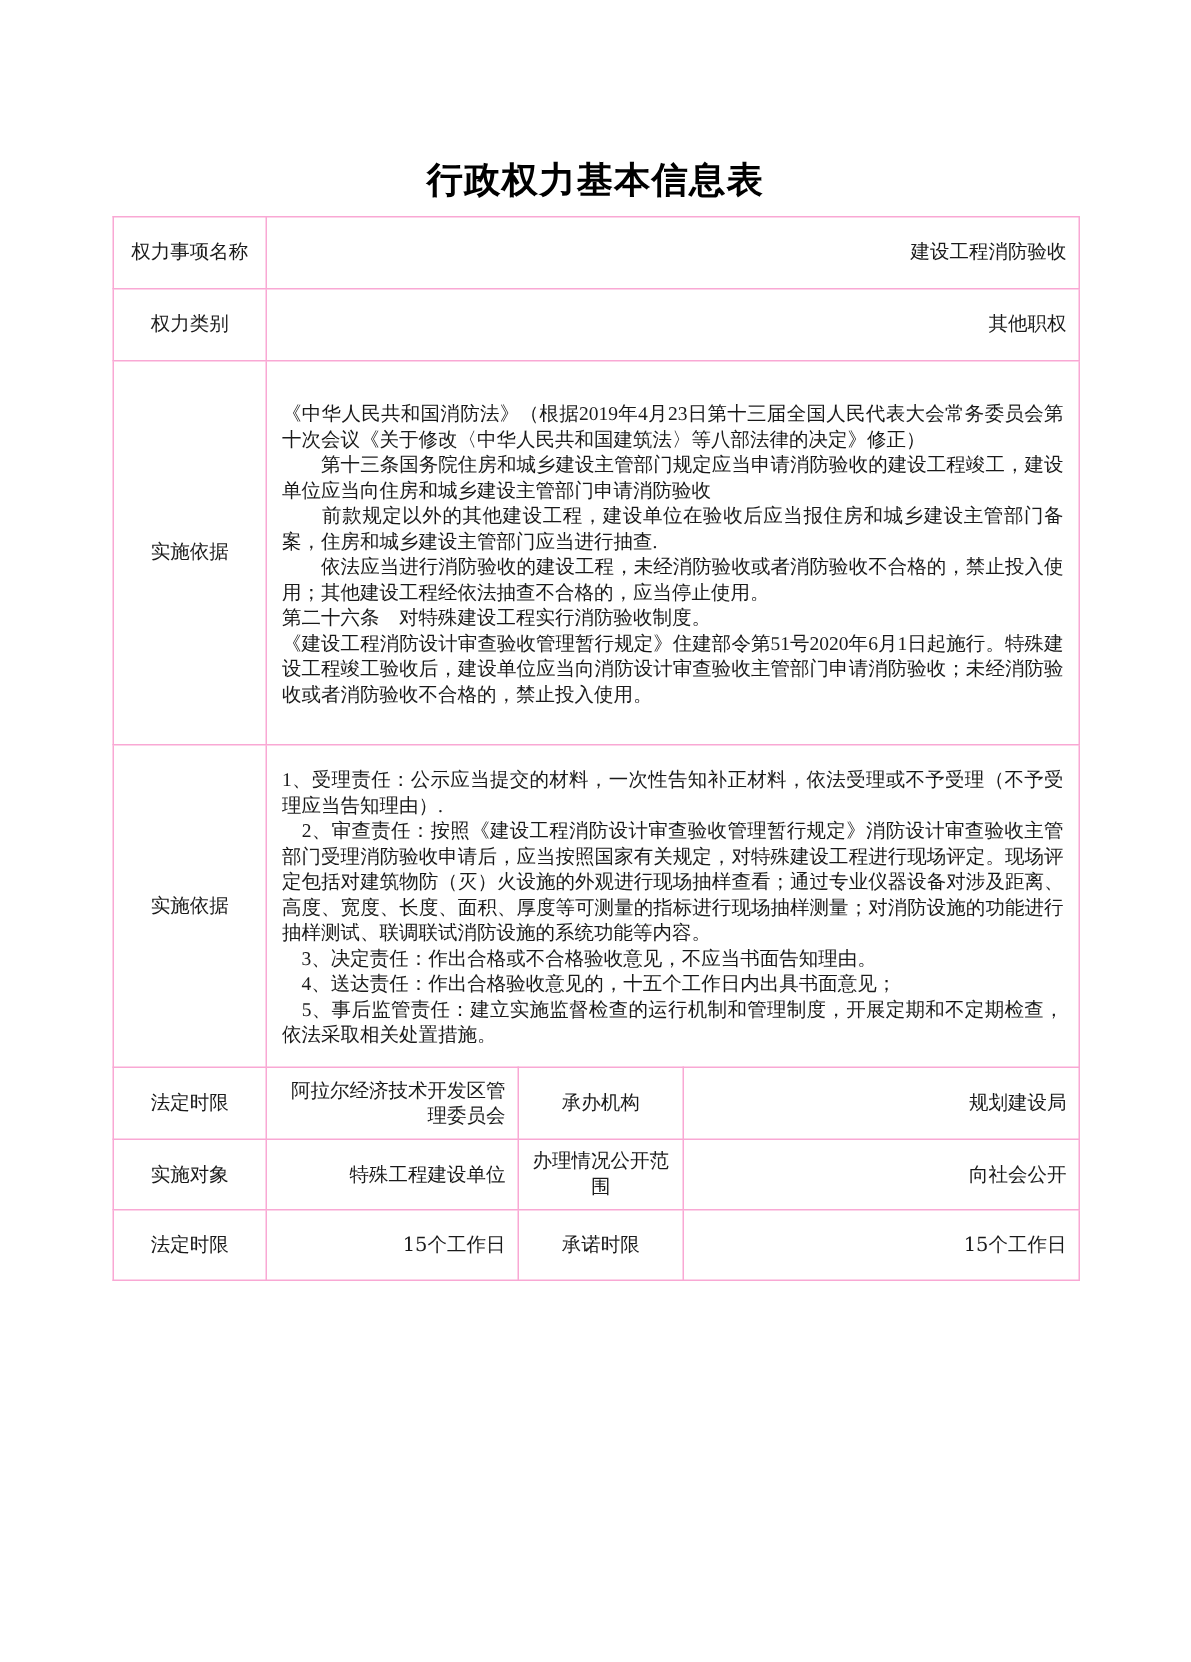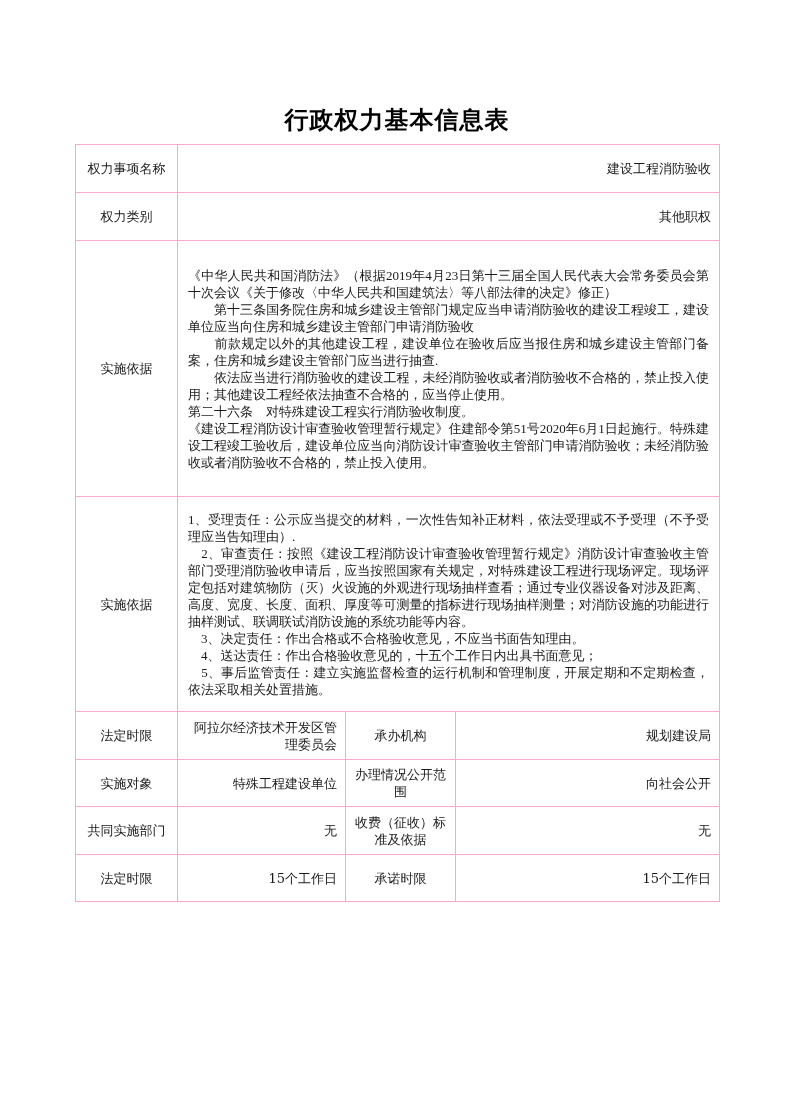--- a/index.html
+++ b/index.html
@@ -117,26 +117,20 @@
       <td class="val">规划建设局</td>
     </tr>
 
     <tr class="r47">
       <td class="lbl">实施对象</td>
       <td class="val">特殊工程建设单位</td>
       <td class="lbl">办理情况公开范围</td>
       <td class="val">向社会公开</td>
     </tr>
 
-    <tr class="r48">
-      <td class="lbl">共同实施部门</td>
-      <td class="val">无</td>
-      <td class="lbl">收费（征收）标准及依据</td>
-      <td class="val">无</td>
-    </tr>
 
     <tr class="r47">
       <td class="lbl">法定时限</td>
       <td class="val">15个工作日</td>
       <td class="lbl">承诺时限</td>
       <td class="val">15个工作日</td>
     </tr>
 
 
   </tbody>

